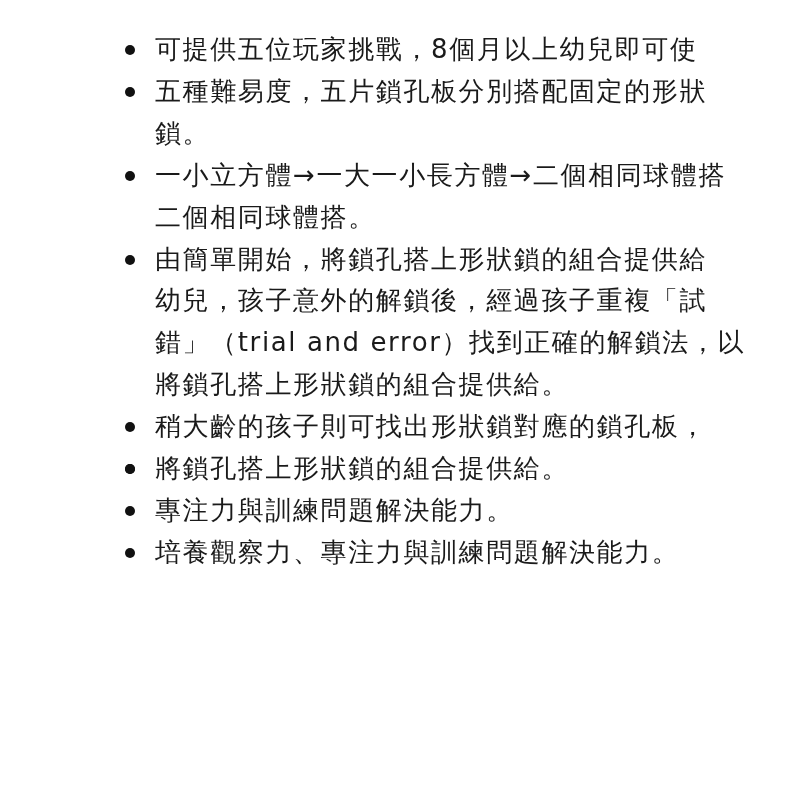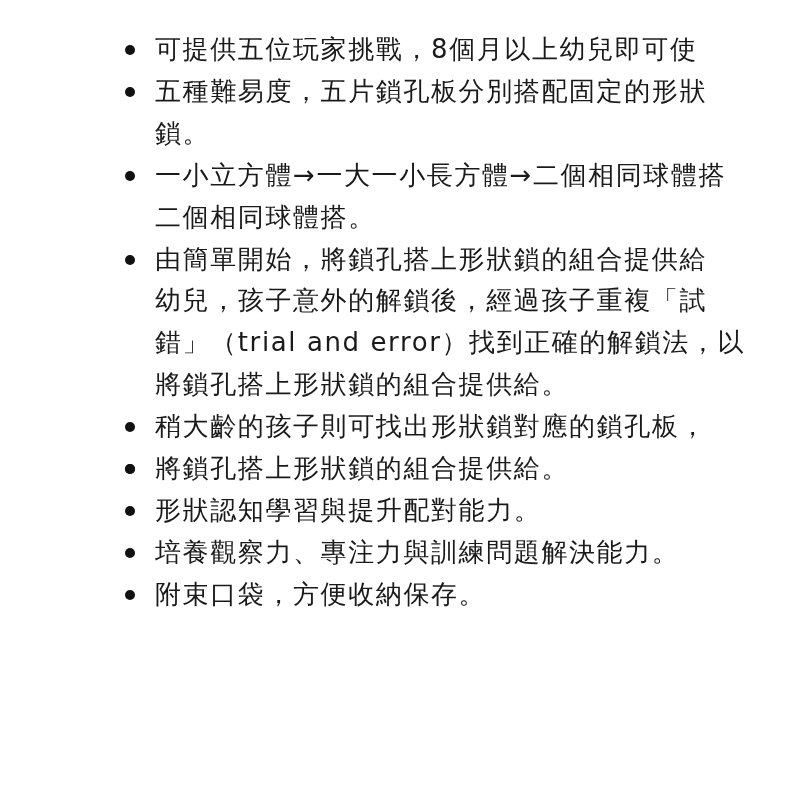--- a/index.html
+++ b/index.html
@@ -78,24 +78,20 @@
     </li>
     <li class="feature">
       <span class="bullet"></span>
     </li>
     <li class="feature">
       <span class="bullet"></span>
       <span class="line">將鎖孔搭上形狀鎖的組合提供給。</span>
     </li>
     <li class="feature">
       <span class="bullet"></span>
-      <span class="line">形狀認知學習與提升配對能力。</span>
+      <span class="line">專注力與訓練問題解決能力。</span>
     </li>
     <li class="feature">
       <span class="bullet"></span>
       <span class="line">培養觀察力、專注力與訓練問題解決能力。</span>
     </li>
-    <li class="feature">
-      <span class="bullet"></span>
-      <span class="line">附束口袋，方便收納保存。</span>
-    </li>
   </ul>
 </div>
 
 </body></html>

